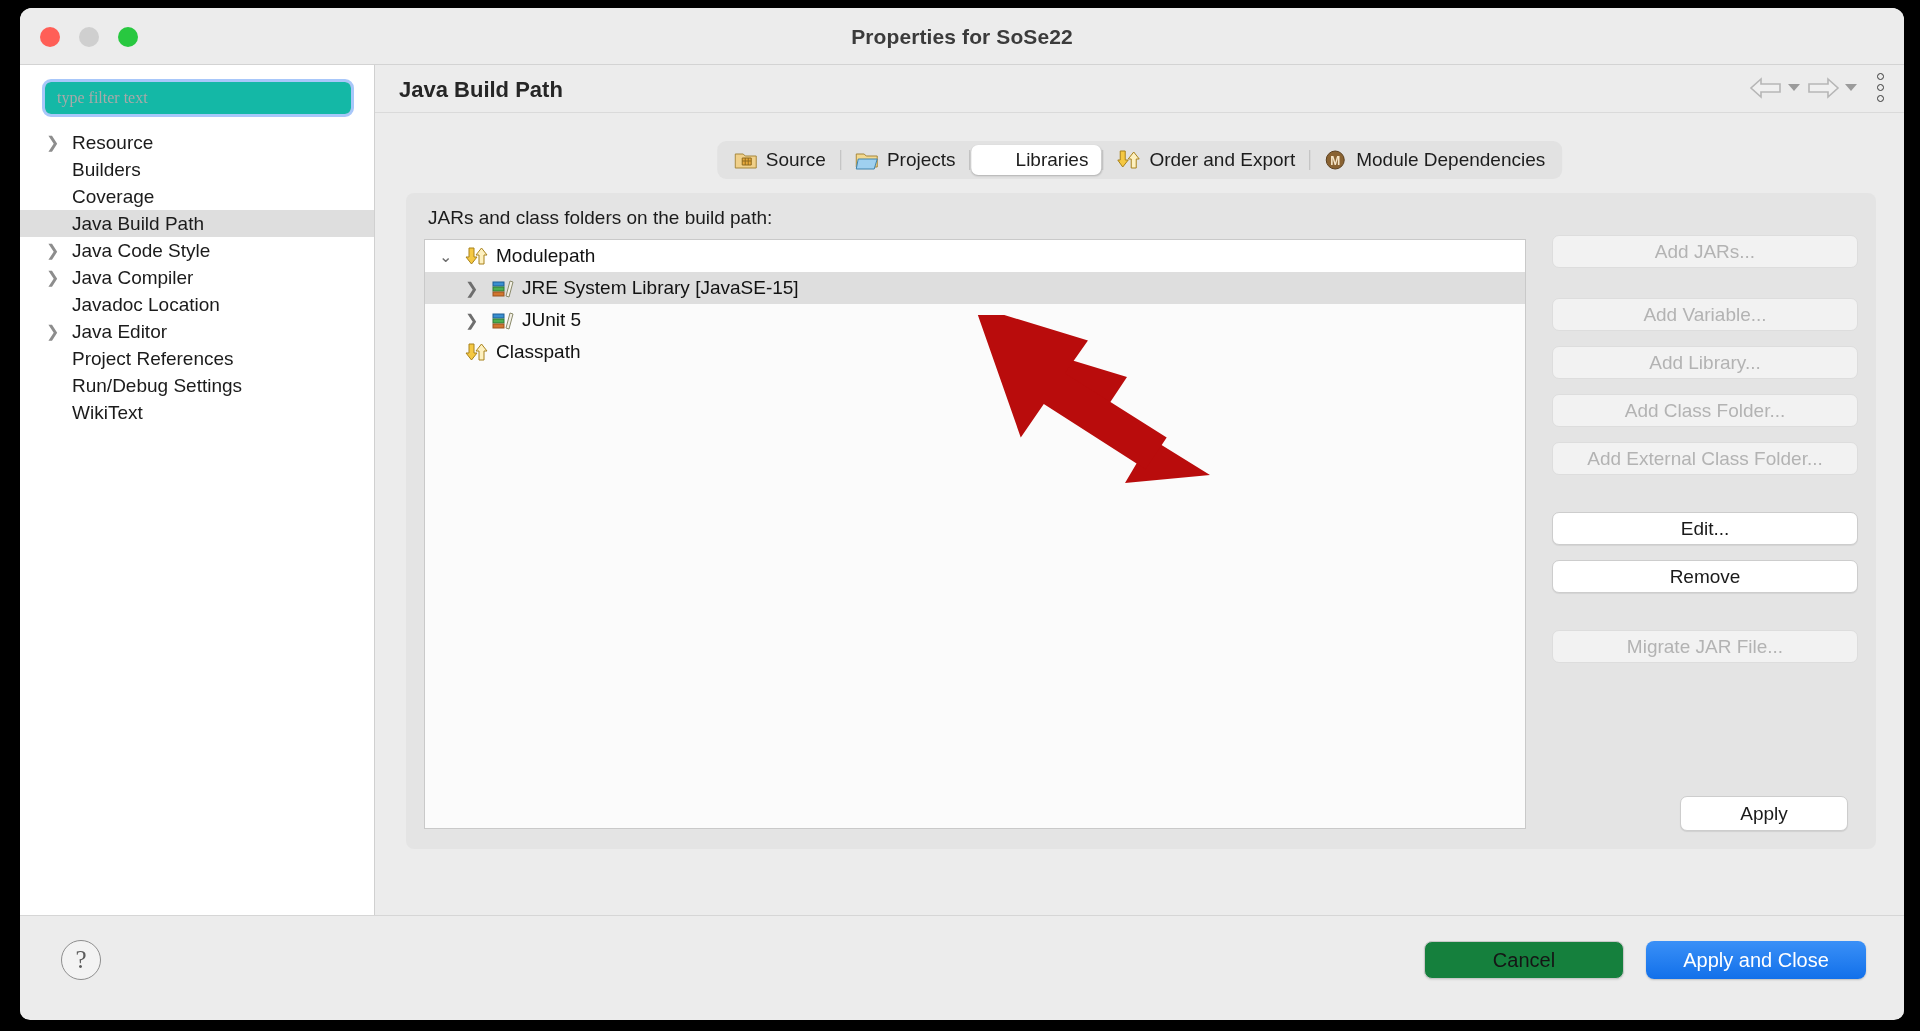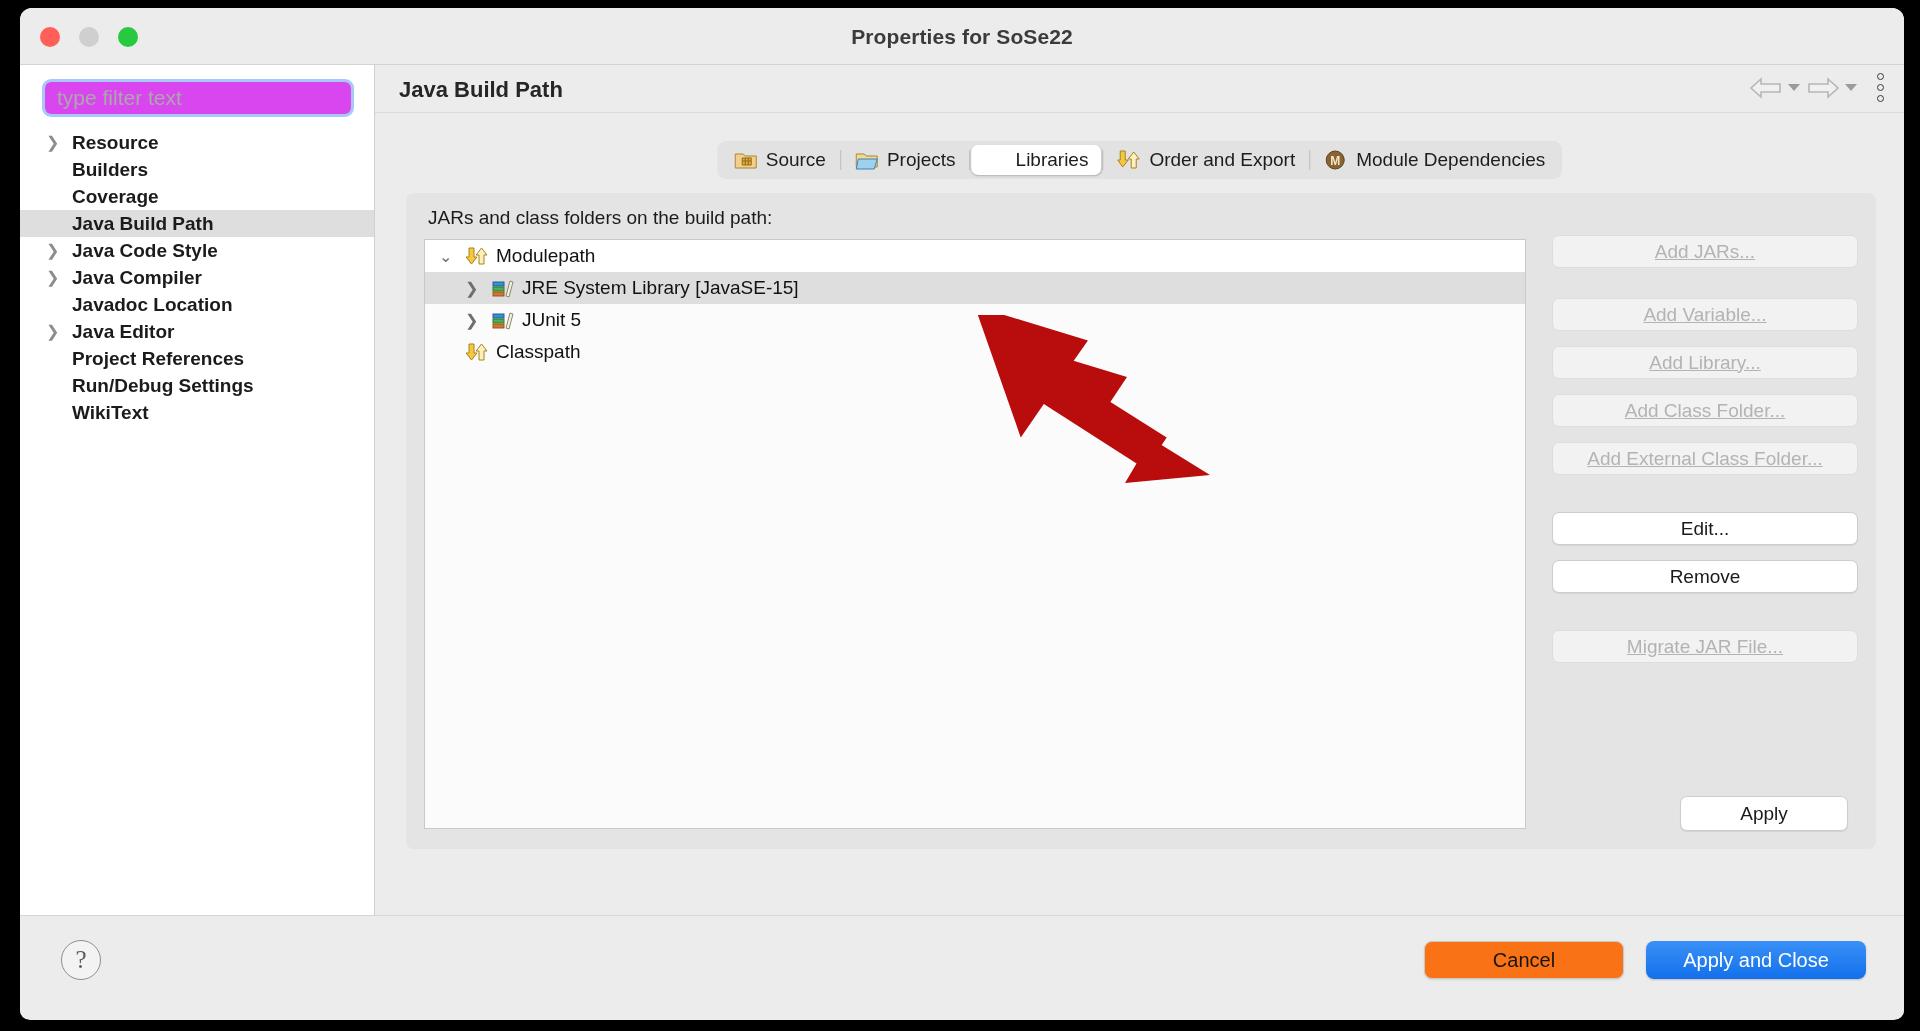--- a/index.html
+++ b/index.html
@@ -84,24 +84,24 @@
     padding: 0 22px 0 24px;
   }
   .filter-input {
     width: 308px;
     height: 34px;
     border-radius: 7px;
     border: 1px solid #b9b9b9;
     outline: 3px solid #a8c7fa;
     outline-offset: -1px;
     padding: 0 12px;
-    font-size: 21px;
-    font-family: Liberation Sans, sans-serif;
+    font-size: 16px;
+    font-family: Liberation Serif, serif;
     color: #222;
-    background: #d946ef;
+    background: #14b8a6;
   }
   .filter-input::placeholder { color: #a9a9a9; }
 
   .tree { margin-top: 14px; }
   .tree-item {
     display: flex;
     align-items: center;
     height: 27px;
     padding-left: 26px;
     font-size: 19px;
@@ -110,21 +110,21 @@
   }
   .tree-item.selected { background: #dedede; }
   .twisty {
     width: 26px;
     flex: 0 0 26px;
     color: #8d8d8d;
     font-size: 16px;
     line-height: 1;
   }
   .twisty.empty { color: transparent; }
-  .tree-label { line-height: 1; font-weight: bold; }
+  .tree-label { line-height: 1; }
 
   
   .main {
     flex: 1;
     background: #ececec;
     position: relative;
   }
   .page-head {
     position: relative;
     height: 48px;
@@ -252,21 +252,21 @@
   .btn {
     height: 33px;
     border-radius: 7px;
     border: 1px solid #cdcdcd;
     background: #fafafa;
     font-size: 19px;
     font-family: "Liberation Sans", sans-serif;
     color: #1a1a1a;
     box-shadow: 0 1px 1px rgba(0,0,0,0.07);
   }
-  .btn.disabled { color: #b3b3b3; background: #f2f2f2; border-color: #dddddd; box-shadow:none;text-decoration:underline; }
+  .btn.disabled { color: #b3b3b3; background: #f2f2f2; border-color: #dddddd; box-shadow:none; }
   .btn.enabled { background: #ffffff; }
   .gap-s { height: 15px; }
   .gap-m { height: 37px; }
 
   
   .apply-row {
     position: absolute;
     right: 28px;
     bottom: 18px;
   }
@@ -302,21 +302,21 @@
   }
   .footer-actions {
     position: absolute;
     right: 38px; top: 25px;
     display: flex; gap: 22px;
   }
   .btn-cancel {
     width: 200px; height: 38px;
     border-radius: 8px;
     border: 1px solid #c8c8c8;
-    background: #f97316;
+    background: #15803d;
     font-size: 20px;
     font-family: "Liberation Sans", sans-serif;
     color: #151515;
     box-shadow: 0 1px 2px rgba(0,0,0,0.10);
   }
   .btn-primary {
     width: 220px; height: 38px;
     border-radius: 8px;
     border: none;
     background: linear-gradient(#3a90f7, #1270ea);

